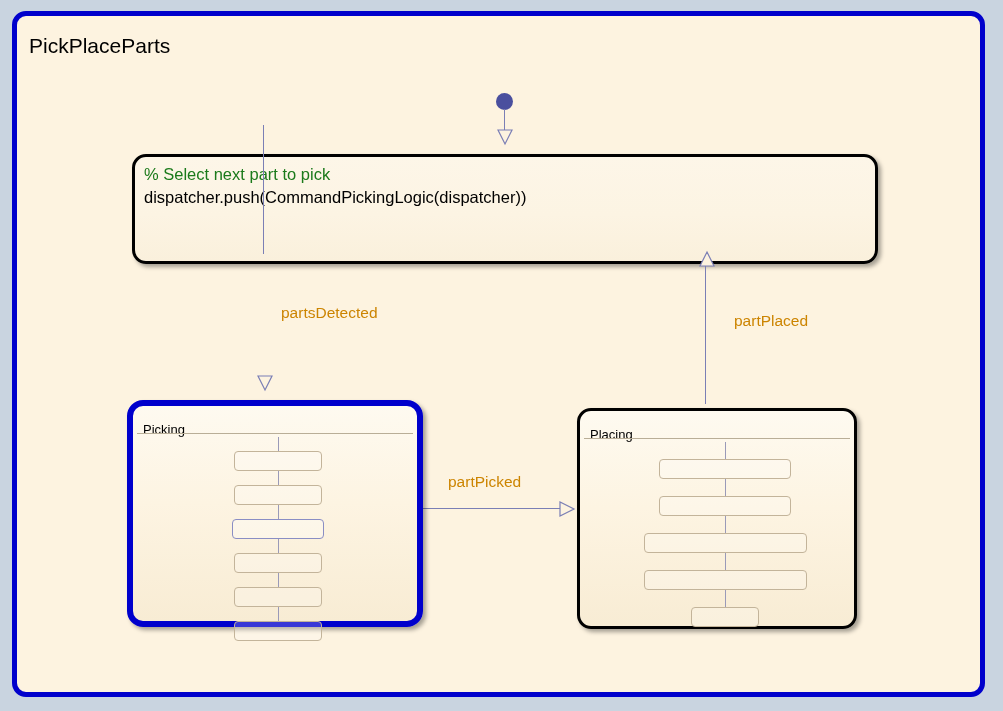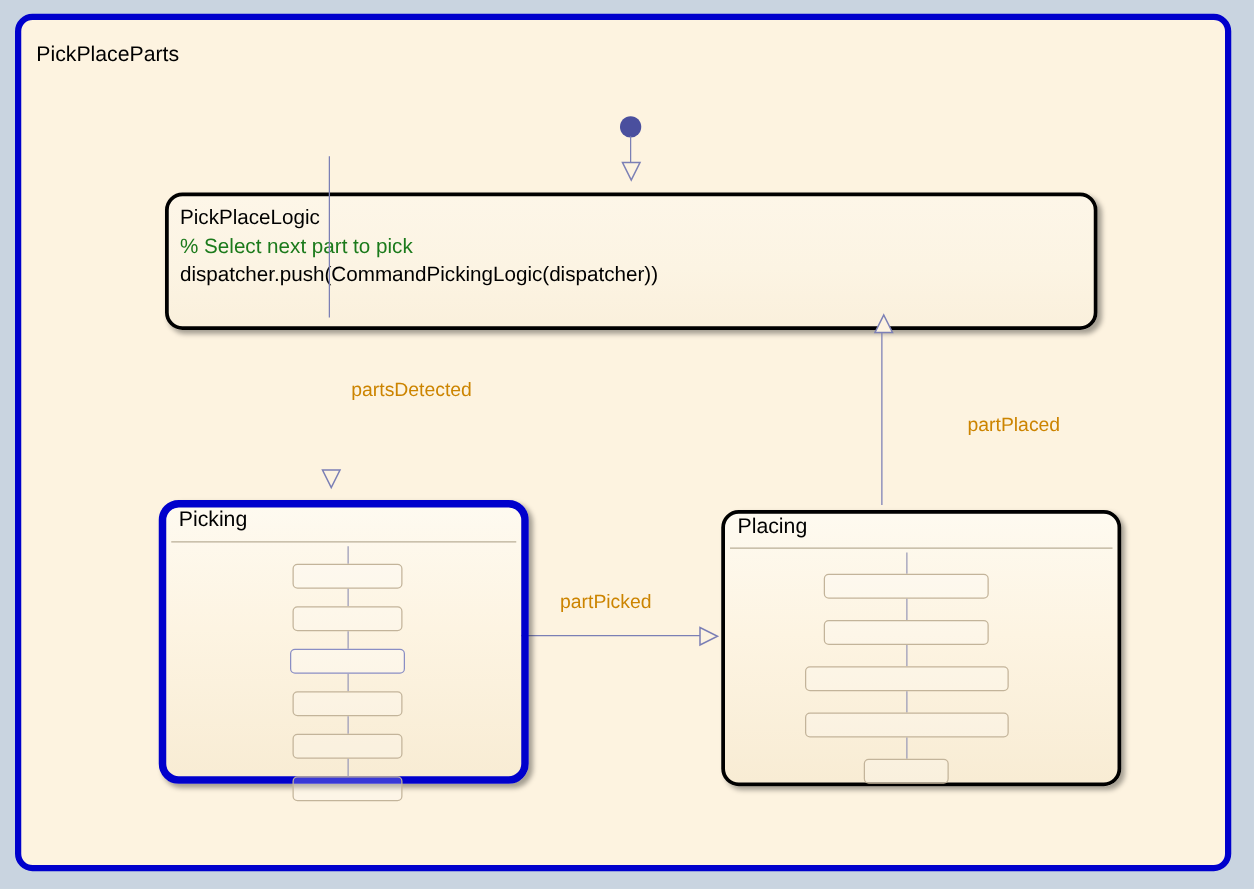--- a/index.html
+++ b/index.html
@@ -25,21 +25,21 @@
     height: 686px;
     box-sizing: border-box;
     background: #fdf3e0;
     border: 5px solid #0000cc;
     border-radius: 14px;
   }
   #chart-title {
     position: absolute;
     left: 12px;
     top: 18px;
-    font-size: 17px;
+    font-size: 21px;
     color: #000000;
     white-space: nowrap;
   }
 
   
   .state-box {
     position: absolute;
     box-sizing: border-box;
     border: 3px solid #000000;
     border-radius: 14px;
@@ -74,36 +74,36 @@
   #state-picking {
     left: 110px;
     top: 384px;
     width: 296px;
     height: 227px;
   }
   
   #state-placing {
     left: 560px;
     top: 392px;
-    width: 320px;
+    width: 280px;
     height: 221px;
   }
 
   .state-header {
     position: absolute;
     left: 0;
     top: 0;
     right: 0;
     height: 28px;
   }
   .state-header .hdr-label {
     position: absolute;
     left: 10px;
-    top: 0;
-    font-size: 17px;
+    top: 16px;
+    font-size: 13px;
     color: #000000;
     white-space: nowrap;
   }
   .state-header .hdr-rule {
     position: absolute;
     left: 4px;
     right: 4px;
     bottom: 0;
     height: 1px;
     background: #b9ae97;
@@ -173,37 +173,36 @@
     <div id="chart-title">PickPlaceParts</div>
 
     <div class="init-dot" style="left:479px; top:77px;"></div>
     <div class="tline-v" style="left:487px; top:93px; height:34px;"></div>
     <svg class="arrow-svg" style="left:480px; top:114px;" width="16" height="16">
       <polygon points="1,0 15,0 8,14" fill="#fdf3e0" stroke="#7b7fb5" stroke-width="1.2"></polygon>
     </svg>
 
     <div class="state-box" id="state-pickplacelogic">
       <div class="logic-text">
-        <div>PickPlaceLogic</div>
         <div class="comment">% Select next part to pick</div>
         <div>dispatcher.push(CommandPickingLogic(dispatcher))</div>
       </div>
     </div>
 
     <div class="tline-v" style="left:246px; top:109px; height:129px;"></div>
     <svg class="arrow-svg" style="left:240px; top:360px;" width="16" height="16">
       <polygon points="1,0 15,0 8,14" fill="#fdf3e0" stroke="#7b7fb5" stroke-width="1.2"></polygon>
     </svg>
     <div class="tlabel" style="left:264px; top:288px;text-align:right;">partsDetected</div>
 
     <div class="tline-v" style="left:688px; top:247px; height:141px;"></div>
     <svg class="arrow-svg" style="left:682px; top:236px;" width="16" height="16">
       <polygon points="8,0 15,14 1,14" fill="#fdf3e0" stroke="#7b7fb5" stroke-width="1.2"></polygon>
     </svg>
-    <div class="tlabel" style="left:717px; top:316px;margin-left:40px;">partPlaced</div>
+    <div class="tlabel" style="left:717px; top:296px;">partPlaced</div>
 
     <div class="tline-h" style="left:395px; top:492px; width:152px;"></div>
     <svg class="arrow-svg" style="left:543px; top:485px;" width="16" height="16">
       <polygon points="0,1 0,15 14,8" fill="#fdf3e0" stroke="#7b7fb5" stroke-width="1.2"></polygon>
     </svg>
     <div class="tlabel" style="left:411px; top:457px;margin-left:20px;">partPicked</div>
 
     <div class="state-box active" id="state-picking">
       <div class="state-header">
         <div class="hdr-label">Picking</div>

